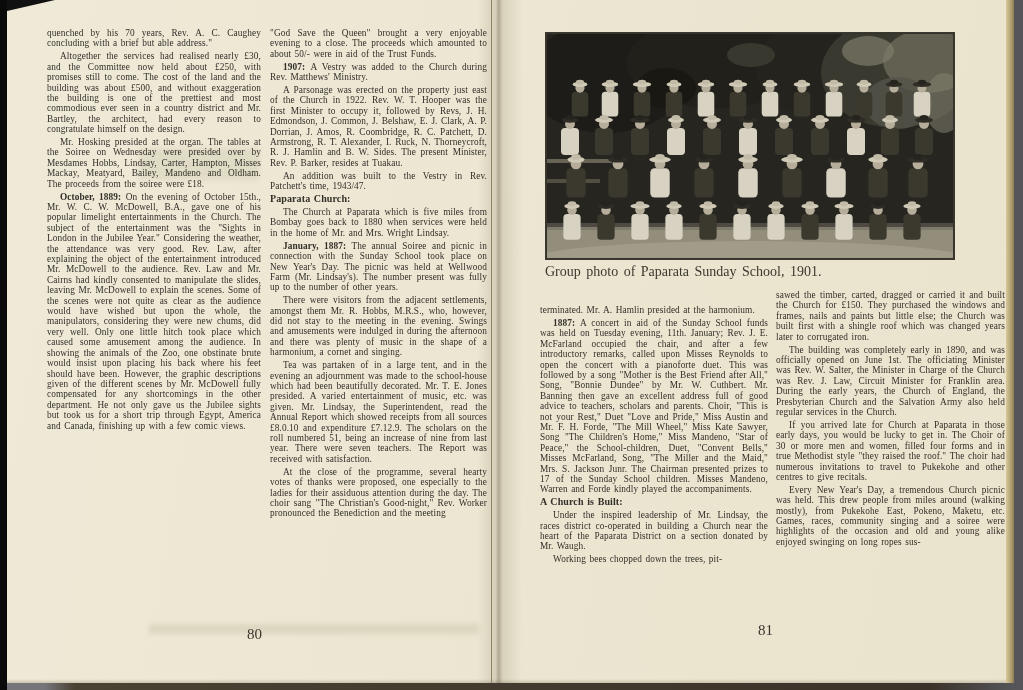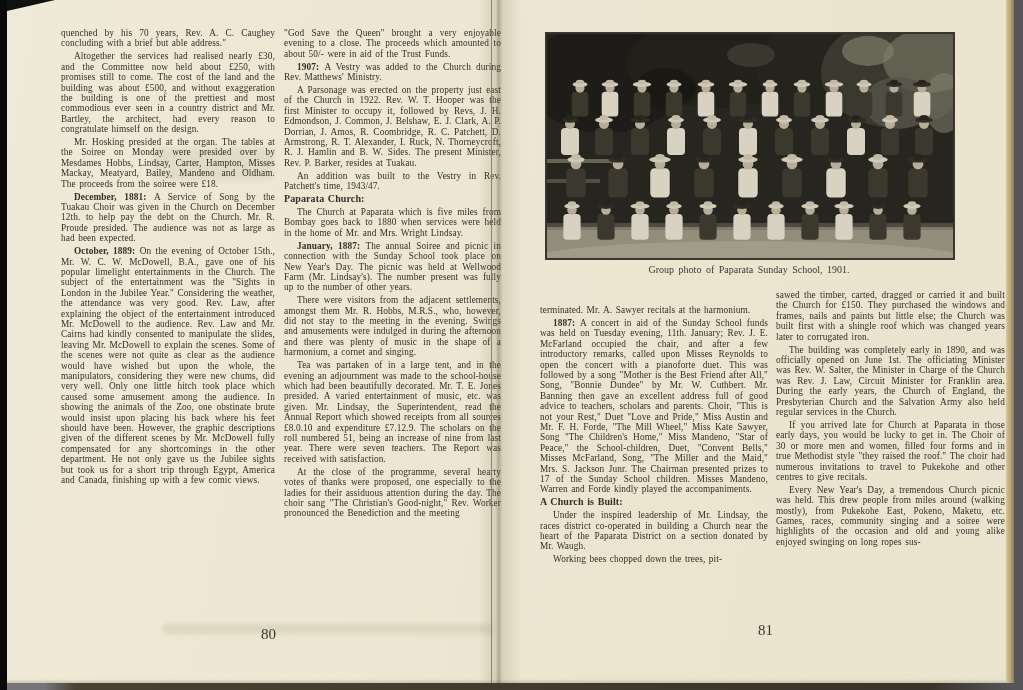--- a/index.html
+++ b/index.html
@@ -16,51 +16,50 @@
                 clip-path:polygon(0 0,100% 0,0 100%);}
   
   .paper{position:absolute;left:7px;top:0;width:999px;height:684px;
          background:linear-gradient(100deg,#efe9d7 0%,#ece6d2 45%,#eae3cd 100%);}
   .paper::after{content:"";position:absolute;left:0;bottom:0;width:100%;height:5px;
                 background:linear-gradient(to bottom,rgba(0,0,0,0),rgba(60,50,30,0.25));}
   .gutter{position:absolute;left:478px;top:0;width:44px;height:684px;pointer-events:none;
           background:linear-gradient(to right,rgba(0,0,0,0) 0%,rgba(95,85,55,0.16) 40%,rgba(80,70,40,0.38) 47%,rgba(95,85,55,0.14) 56%,rgba(0,0,0,0) 100%);}
   .gutter-line{position:absolute;left:491px;top:0;width:1px;height:684px;background:#7e7455;opacity:.85;}
   .page{position:absolute;top:0;height:684px;}
-  .page-left{left:23px;width:483px;}
+  .page-left{left:9px;width:483px;}
   .page-right{left:490px;width:516px;}
   
   .col{position:absolute;text-align:justify;color:#322f29;font-size:9.3px;line-height:10.4px;
        word-spacing:1px;letter-spacing:0.1px;}
   .col p{margin:0 0 2.5px 0;}
   .col p.indent{text-indent:13px;}
   .col b{font-weight:bold;}
   .col h3{margin:2px 0 2.5px 0;font-size:10px;line-height:10.4px;font-weight:bold;text-align:left;}
   .pgnum{position:absolute;font-size:15px;color:#3a362e;}
   
   .photo{position:absolute;margin:0;border:1px solid #3a382f;background:#26251f;overflow:hidden;}
-  .caption{position:absolute;text-align:center;font-size:10px;color:#3b382f;word-spacing:2px;}
+  .caption{position:absolute;font-size:14px;color:#3b382f;word-spacing:2px;}
   
   .ghost{position:absolute;pointer-events:none;filter:blur(2.5px);}
 </style>
 </head>
 <body>
 
 <div class="canvas">
 
   <div class="paper"></div>
 
   <div class="page page-left">
     <div class="ghost" style="left:130px;top:148px;width:120px;height:32px;background:rgba(150,148,105,0.14);"></div>
     <div class="ghost" style="left:140px;top:624px;width:330px;height:10px;background:rgba(138,135,92,0.16);"></div>
     <div class="col" style="left:38px;top:28px;width:214px;">
         <p>quenched by his 70 years, Rev. A. C. Caughey concluding with a brief but able address."</p>
         <p class="indent">Altogether the services had realised nearly £30, and the Committee now held about £250, with promises still to come. The cost of the land and the building was about £500, and without exaggeration the building is one of the prettiest and most commodious ever seen in a country district and Mr. Bartley, the architect, had every reason to congratulate himself on the design.</p>
-        <p class="indent">Mr. Hosking presided at the organ.  The tables at the Soiree on Monday were presided over by Mesdames Hobbs, Lindsay, Carter, Hampton, Misses Mackay, Meatyard, Bailey, Mandeno and Oldham.  The proceeds from the soiree were £18.</p>
-        <p class="indent"><b>December, 1881: </b>A Service of Song by the Tuakau Choir was given in the Church on December 12th. to help pay the debt on the Church. Mr. R. Proude presided.  The audience was not as large as had been expected.</p>
+        <p class="indent">Mr. Hosking presided at the organ.  The tables at the Soiree on Wednesday were presided over by Mesdames Hobbs, Lindsay, Carter, Hampton, Misses Mackay, Meatyard, Bailey, Mandeno and Oldham.  The proceeds from the soiree were £18.</p>
         <p class="indent"><b>October, 1889: </b>On the evening of October 15th., Mr. W. C. W. McDowell, B.A., gave one of his popular limelight entertainments in the Church. The subject of the entertainment was the "Sights in London in the Jubilee Year." Considering the weather, the attendance was very good. Rev. Law, after explaining the object of the entertainment introduced Mr. McDowell to the audience. Rev. Law and Mr. Cairns had kindly consented to manipulate the slides, leaving Mr. McDowell to explain the scenes. Some of the scenes were not quite as clear as the audience would have wished but upon the whole, the manipulators, considering they were new chums, did very well. Only one little hitch took place which caused some amusement among the audience. In showing the animals of the Zoo, one obstinate brute would insist upon placing his back where his feet should have been. However, the graphic descriptions given of the different scenes by Mr. McDowell fully compensated for any shortcomings in the other department. He not only gave us the Jubilee sights but took us for a short trip through Egypt, America and Canada, finishing up with a few comic views.</p>
       </div>
     <div class="col" style="left:261px;top:28px;width:217px;">
         <p>"God Save the Queen" brought a very enjoyable evening to a close. The proceeds which amounted to about 50/- were in aid of the Trust Funds.</p>
         <p class="indent"><b>1907: </b>A Vestry was added to the Church during Rev. Matthews' Ministry.</p>
         <p class="indent">A Parsonage was erected on the property just east of the Church in 1922. Rev. W. T. Hooper was the first Minister to occupy it, followed by Revs, J. H. Edmondson, J. Common, J. Belshaw, E. J. Clark, A. P. Dorrian, J. Amos, R. Coombridge, R. C. Patchett, D. Armstrong, R. T. Alexander, I. Ruck, N. Thorneycroft, R. J. Hamlin and B. W. Sides. The present Minister, Rev. P. Barker, resides at Tuakau.</p>
         <p class="indent">An addition was built to the Vestry in Rev. Patchett's time, 1943/47.</p>
         <h3>Paparata Church:</h3>
         <p class="indent">The Church at Paparata which is five miles from Bombay goes back to 1880 when services were held in the home of Mr. and Mrs. Wright Lindsay.</p>
         <p class="indent"><b>January, 1887: </b>The annual Soiree and picnic in connection with the Sunday School took place on New Year's Day.  The picnic was held at Wellwood Farm (Mr. Lindsay's). The number present was fully up to the number of other years.</p>
@@ -351,21 +350,21 @@
               <circle cx="0" cy="-1" r="5" fill="#b6ae9a"></circle>
               <ellipse cx="0" cy="-5" rx="9" ry="2.8" fill="#cfc9b6"></ellipse>
               <ellipse cx="0" cy="-7.5" rx="4.4" ry="2.6" fill="#c2bba7"></ellipse>
             </g>
           </g>
         <rect x="0.5" y="0.5" width="407" height="225" fill="none" stroke="#35332b" stroke-width="1"></rect>
       </svg>
     </figure>
     <figcaption class="caption" style="left:55px;top:264px;width:408px;">Group photo of Paparata Sunday School, 1901.</figcaption>
     <div class="col" style="left:50px;top:305px;width:228px;">
-        <p>terminated. Mr. A. Sawyer recitals at the harmonium.</p>
+        <p>terminated. Mr. A. Hamlin presided at the harmonium.</p>
         <p class="indent"><b>1887: </b>A concert in aid of the Sunday School funds was held on Tuesday evening, 11th. January; Rev. J. E. McFarland occupied the chair, and after a few introductory remarks, called upon Misses Reynolds to open the concert with a pianoforte duet.  This was followed by a song "Mother is the Best Friend after All," Song, "Bonnie Dundee" by Mr. W. Cuthbert. Mr. Banning then gave an excellent address full of good advice to teachers, scholars and parents. Choir, "This is not your Rest," Duet "Love and Pride," Miss Austin and Mr. F. H. Forde, "The Mill Wheel," Miss Kate Sawyer, Song "The Children's Home," Miss Mandeno, "Star of Peace," the School-children, Duet, "Convent Bells," Misses McFarland, Song, "The Miller and the Maid," Mrs. S. Jackson Junr. The Chairman presented prizes to 17 of the Sunday School children. Misses Mandeno, Warren and Forde kindly played the accompaniments.</p>
         <h3>A Church is Built:</h3>
         <p class="indent">Under the inspired leadership of Mr. Lindsay, the races district co-operated in building a Church near the heart of the Paparata District on a section donated by Mr. Waugh.</p>
         <p class="indent">Working bees chopped down the trees, pit-</p>
       </div>
     <div class="col" style="left:286px;top:290px;width:229px;">
         <p>sawed the timber, carted, dragged or carried it and built the Church for £150.  They purchased the windows and frames, nails and paints but little else; the Church was built first with a shingle roof which was changed years later to corrugated iron.</p>
         <p class="indent">The building was completely early in 1890, and was officially opened on June 1st.  The officiating Minister was Rev. W. Salter, the Minister in Charge of the Church was Rev. J. Law, Circuit Minister for Franklin area. During the early years, the Church of England, the Presbyterian Church and the Salvation Army also held regular services in the Church.</p>
         <p class="indent">If you arrived late for Church at Paparata in those early days, you would be lucky to get in. The Choir of 30 or more men and women, filled four forms and in true Methodist style "they raised the roof." The choir had numerous invitations to travel to Pukekohe and other centres to give recitals.</p>
         <p class="indent">Every New Year's Day, a tremendous Church picnic was held. This drew people from miles around (walking mostly), from Pukekohe East, Pokeno, Maketu, etc. Games, races, community singing and a soiree were highlights of the occasion and old and young alike enjoyed swinging on long ropes sus-</p>

